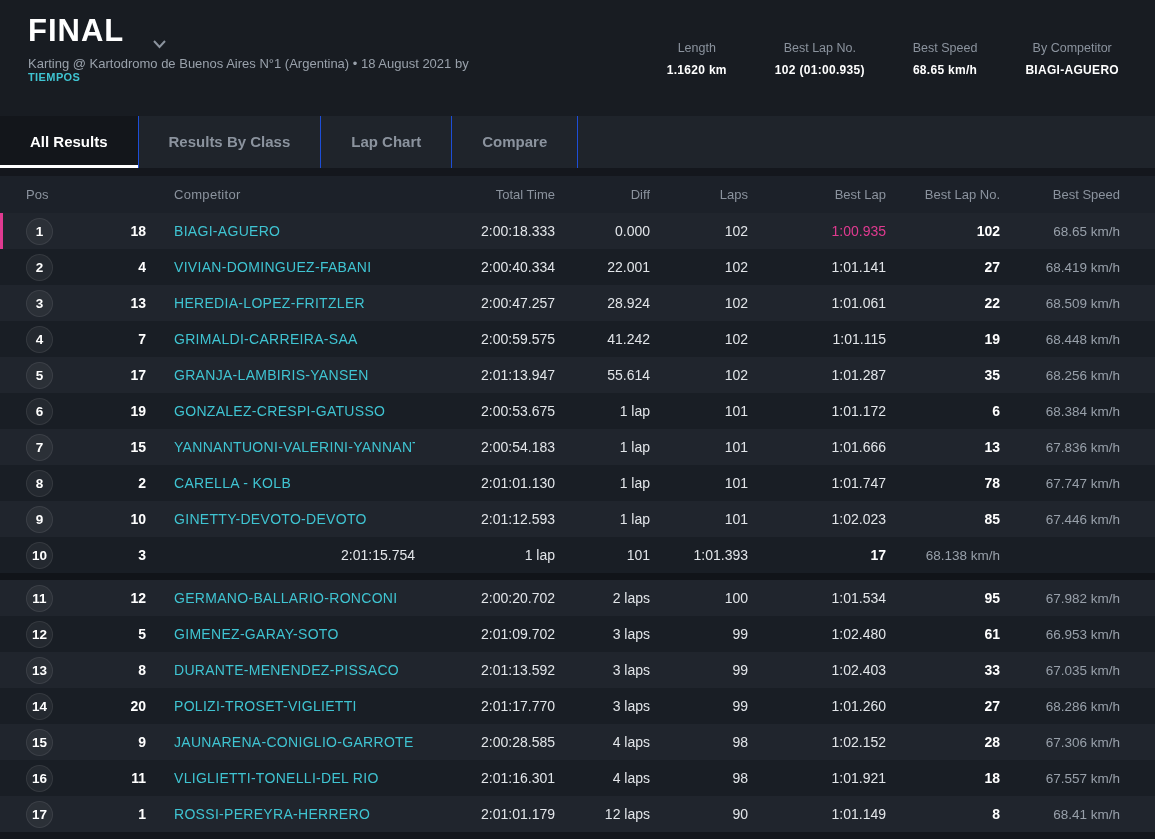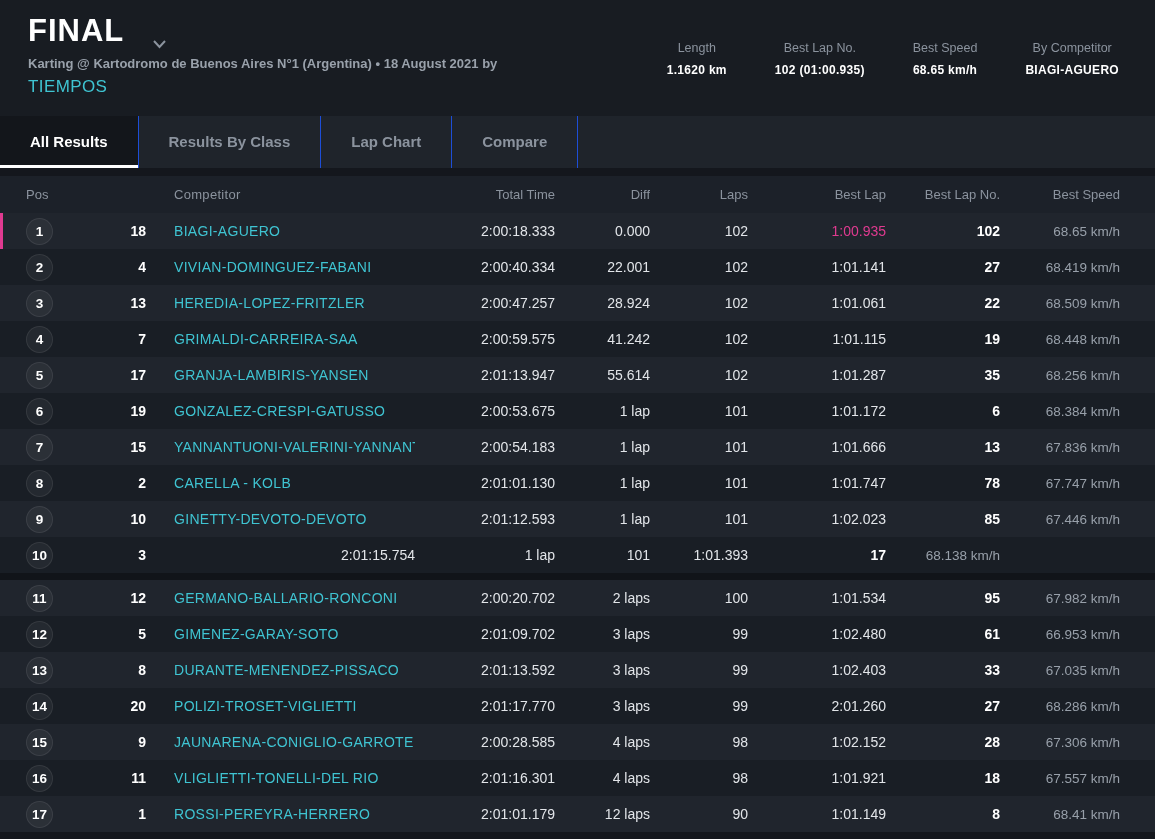--- a/index.html
+++ b/index.html
@@ -13,22 +13,22 @@
   
   .top {
     background:#181c22;
     height:116px;
     padding:13px 28px 0 28px;
     position:relative;
   }
   .title-row { display:flex; align-items:flex-end; gap:28px; cursor:pointer; width:max-content; }
   .title { font-size:31px; font-weight:bold; color:#ffffff; letter-spacing:1px; }
   .chev { margin-top:8px; display:inline-flex; }
-  .subtitle { font-size:13px; color:#99a1ab; margin-top:7px;font-weight:bold; }
-  .org { font-size:17px; color:var(--cyan); margin-top:6px; letter-spacing:0.4px; cursor:pointer; width:max-content; }
+  .subtitle { font-size:13px; color:#99a1ab; margin-top:7px; }
+  .org { font-size:11px; color:var(--cyan); letter-spacing:0.4px; cursor:pointer; width:max-content;font-weight:bold; }
   .stats { position:absolute; top:41px; right:36px; display:flex; gap:48px; }
   .stat { text-align:center; }
   .stat-label { font-size:12.5px; color:#8b939e; margin-bottom:8px; }
   .stat-value { font-size:12px; font-weight:bold; color:#ffffff; letter-spacing:0.3px; white-space:nowrap; }
   
   .tabbar { background:#1f242b; height:52px; display:flex; }
   .tab {
     line-height:52px; padding:0 30px;
     font-size:15px; font-weight:bold; color:#8b939e;
     border-right:1px solid #1d4ed8; cursor:pointer; white-space:nowrap;
@@ -265,21 +265,21 @@
         <div class="cell c7">33</div>
         <div class="cell c8">67.035 km/h</div>
       </div>
       <div class="grid row zodd">
         <div class="cell c0"><span class="pos-badge">14</span></div>
         <div class="cell c1">20</div>
         <div class="cell c2">POLIZI-TROSET-VIGLIETTI</div>
         <div class="cell c3">2:01:17.770</div>
         <div class="cell c4">3 laps</div>
         <div class="cell c5">99</div>
-        <div class="cell c6">2:01.260</div>
+        <div class="cell c6">1:01.260</div>
         <div class="cell c7">27</div>
         <div class="cell c8">68.286 km/h</div>
       </div>
       <div class="grid row zeven">
         <div class="cell c0"><span class="pos-badge">15</span></div>
         <div class="cell c1">9</div>
         <div class="cell c2">JAUNARENA-CONIGLIO-GARROTE</div>
         <div class="cell c3">2:00:28.585</div>
         <div class="cell c4">4 laps</div>
         <div class="cell c5">98</div>

